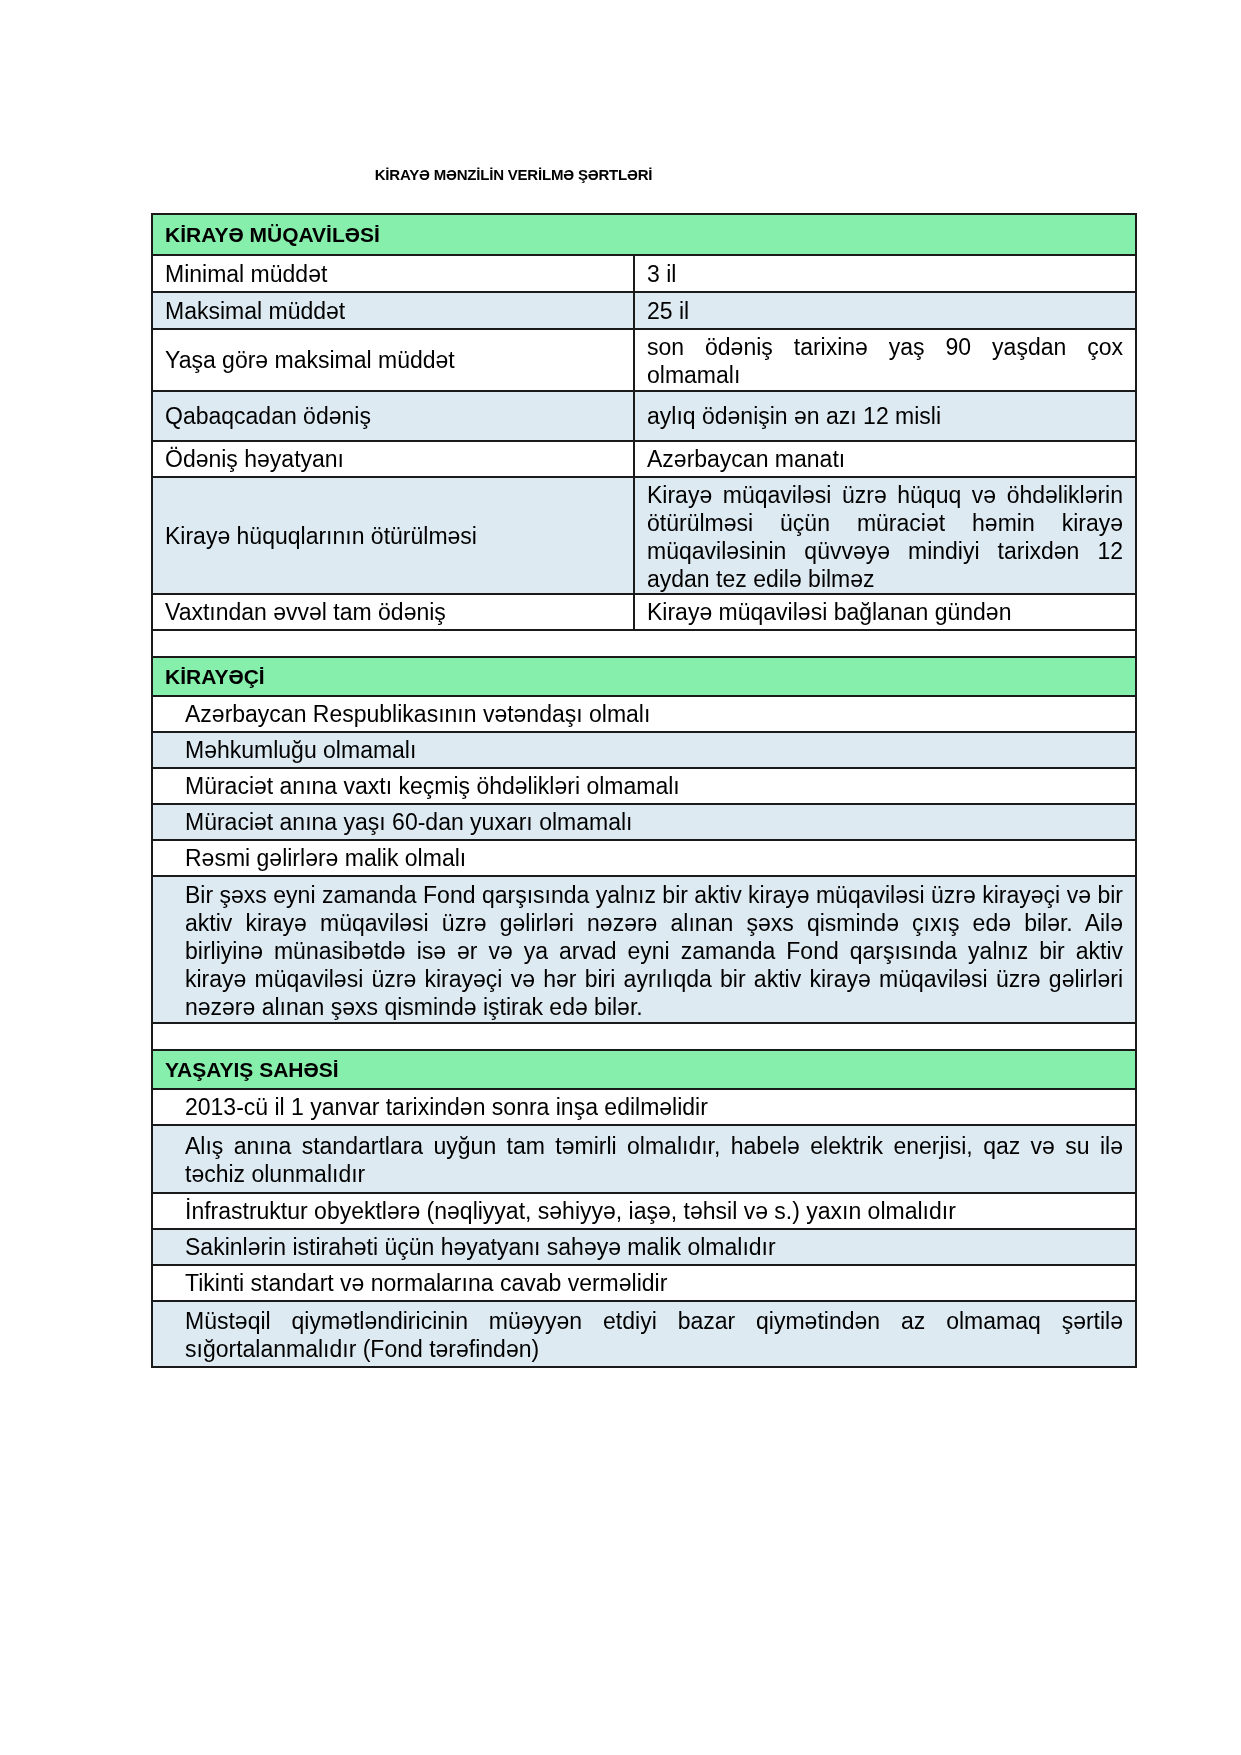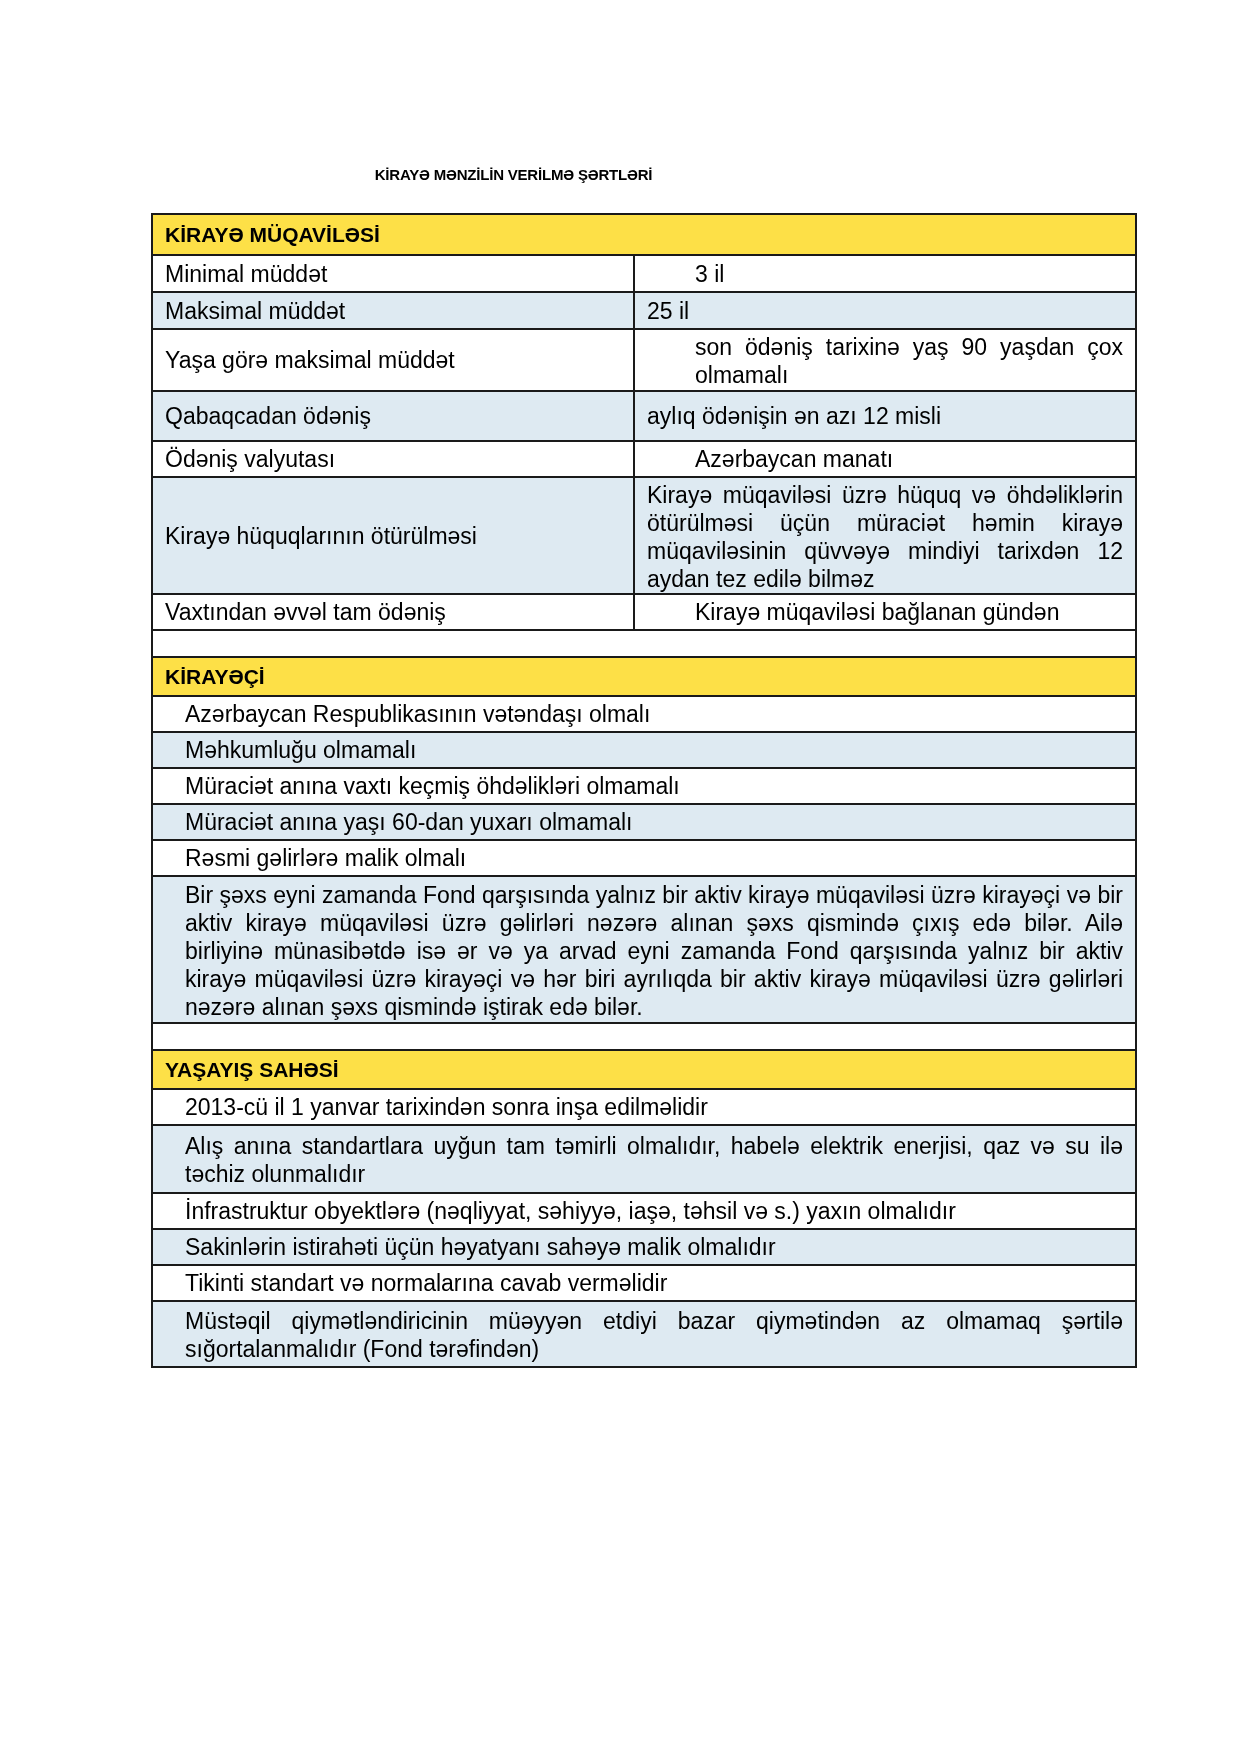--- a/index.html
+++ b/index.html
@@ -1,24 +1,24 @@
 <!DOCTYPE html>
 <html><head>
 <meta charset="utf-8">
 <style>
   html, body { margin: 0; padding: 0; background: #ffffff; }
   body { width: 1241px; height: 1755px; position: relative; font-family: "Liberation Sans", sans-serif; color: #000; }
   .title { position: absolute; top: 166px; left: 0; width: 1027px; text-align: center; font-weight: bold; font-size: 15px; letter-spacing: -0.2px; }
   .tbl { position: absolute; left: 151px; top: 213px; width: 986px; border: 2px solid #1a1a1a; box-sizing: border-box; }
   .row { display: flex; border-top: 2px solid #1a1a1a; box-sizing: border-box; font-size: 23px; line-height: 28px; }
   .row:first-child { border-top: none; }
-  .row.sec { background: #fde047; font-weight: bold; font-size: 21px; height: 39px; align-items: center; }
+  .row.sec { background: #86efac; font-weight: bold; font-size: 21px; height: 39px; align-items: center; }
   .row.sec .cell { padding: 0 12px; }
   .row.alt { background: #deeaf2; }
-  .row.white { background: #ffffff; gap: 48px; }
+  .row.white { background: #ffffff; }
   .cell { padding: 0 12px; box-sizing: border-box; display: flex; align-items: center; }
   .c1 { width: 482px; border-right: 2px solid #1a1a1a; }
   .c2 { flex: 1; text-align: justify; text-align-last: left; }
   .full { width: 100%; text-align: justify; text-align-last: left; margin-left: 20px; }
   .empty { height: 27px; background: #fff; }
   .j { text-align: justify; text-align-last: left; display: block; padding-top: 2px; }
 </style>
 </head>
 <body>
 
@@ -42,21 +42,21 @@
     <div class="cell c1">Yaşa görə maksimal müddət</div>
     <div class="cell c2">
         <span class="j" style="width:100%">son ödəniş tarixinə yaş 90 yaşdan çox olmamalı</span>
       </div>
   </div>
   <div class="row alt" style="height:50px">
     <div class="cell c1">Qabaqcadan ödəniş</div>
     <div class="cell c2">aylıq ödənişin ən azı 12 misli</div>
   </div>
   <div class="row white" style="height:36px">
-    <div class="cell c1">Ödəniş valyutası</div>
+    <div class="cell c1">Ödəniş həyatyanı</div>
     <div class="cell c2">Azərbaycan manatı</div>
   </div>
   <div class="row alt" style="height:117px">
     <div class="cell c1">Kirayə hüquqlarının ötürülməsi</div>
     <div class="cell c2">
         <span class="j" style="width:100%">Kirayə müqaviləsi üzrə hüquq və öhdəliklərin ötürülməsi üçün müraciət həmin kirayə müqaviləsinin qüvvəyə mindiyi tarixdən 12 aydan tez edilə bilməz</span>
       </div>
   </div>
   <div class="row white" style="height:36px">
     <div class="cell c1">Vaxtından əvvəl tam ödəniş</div>

